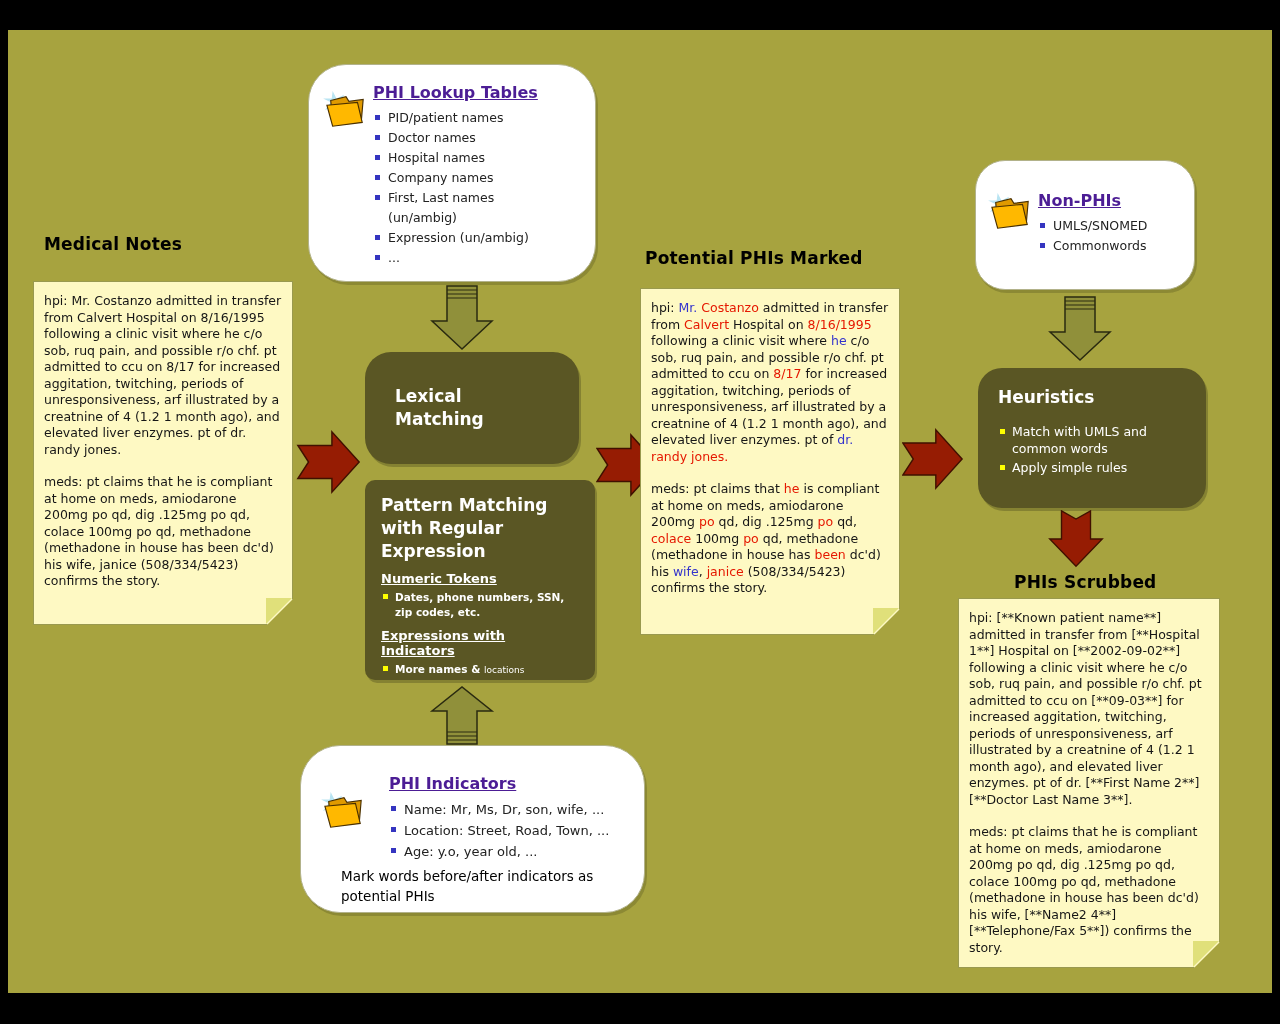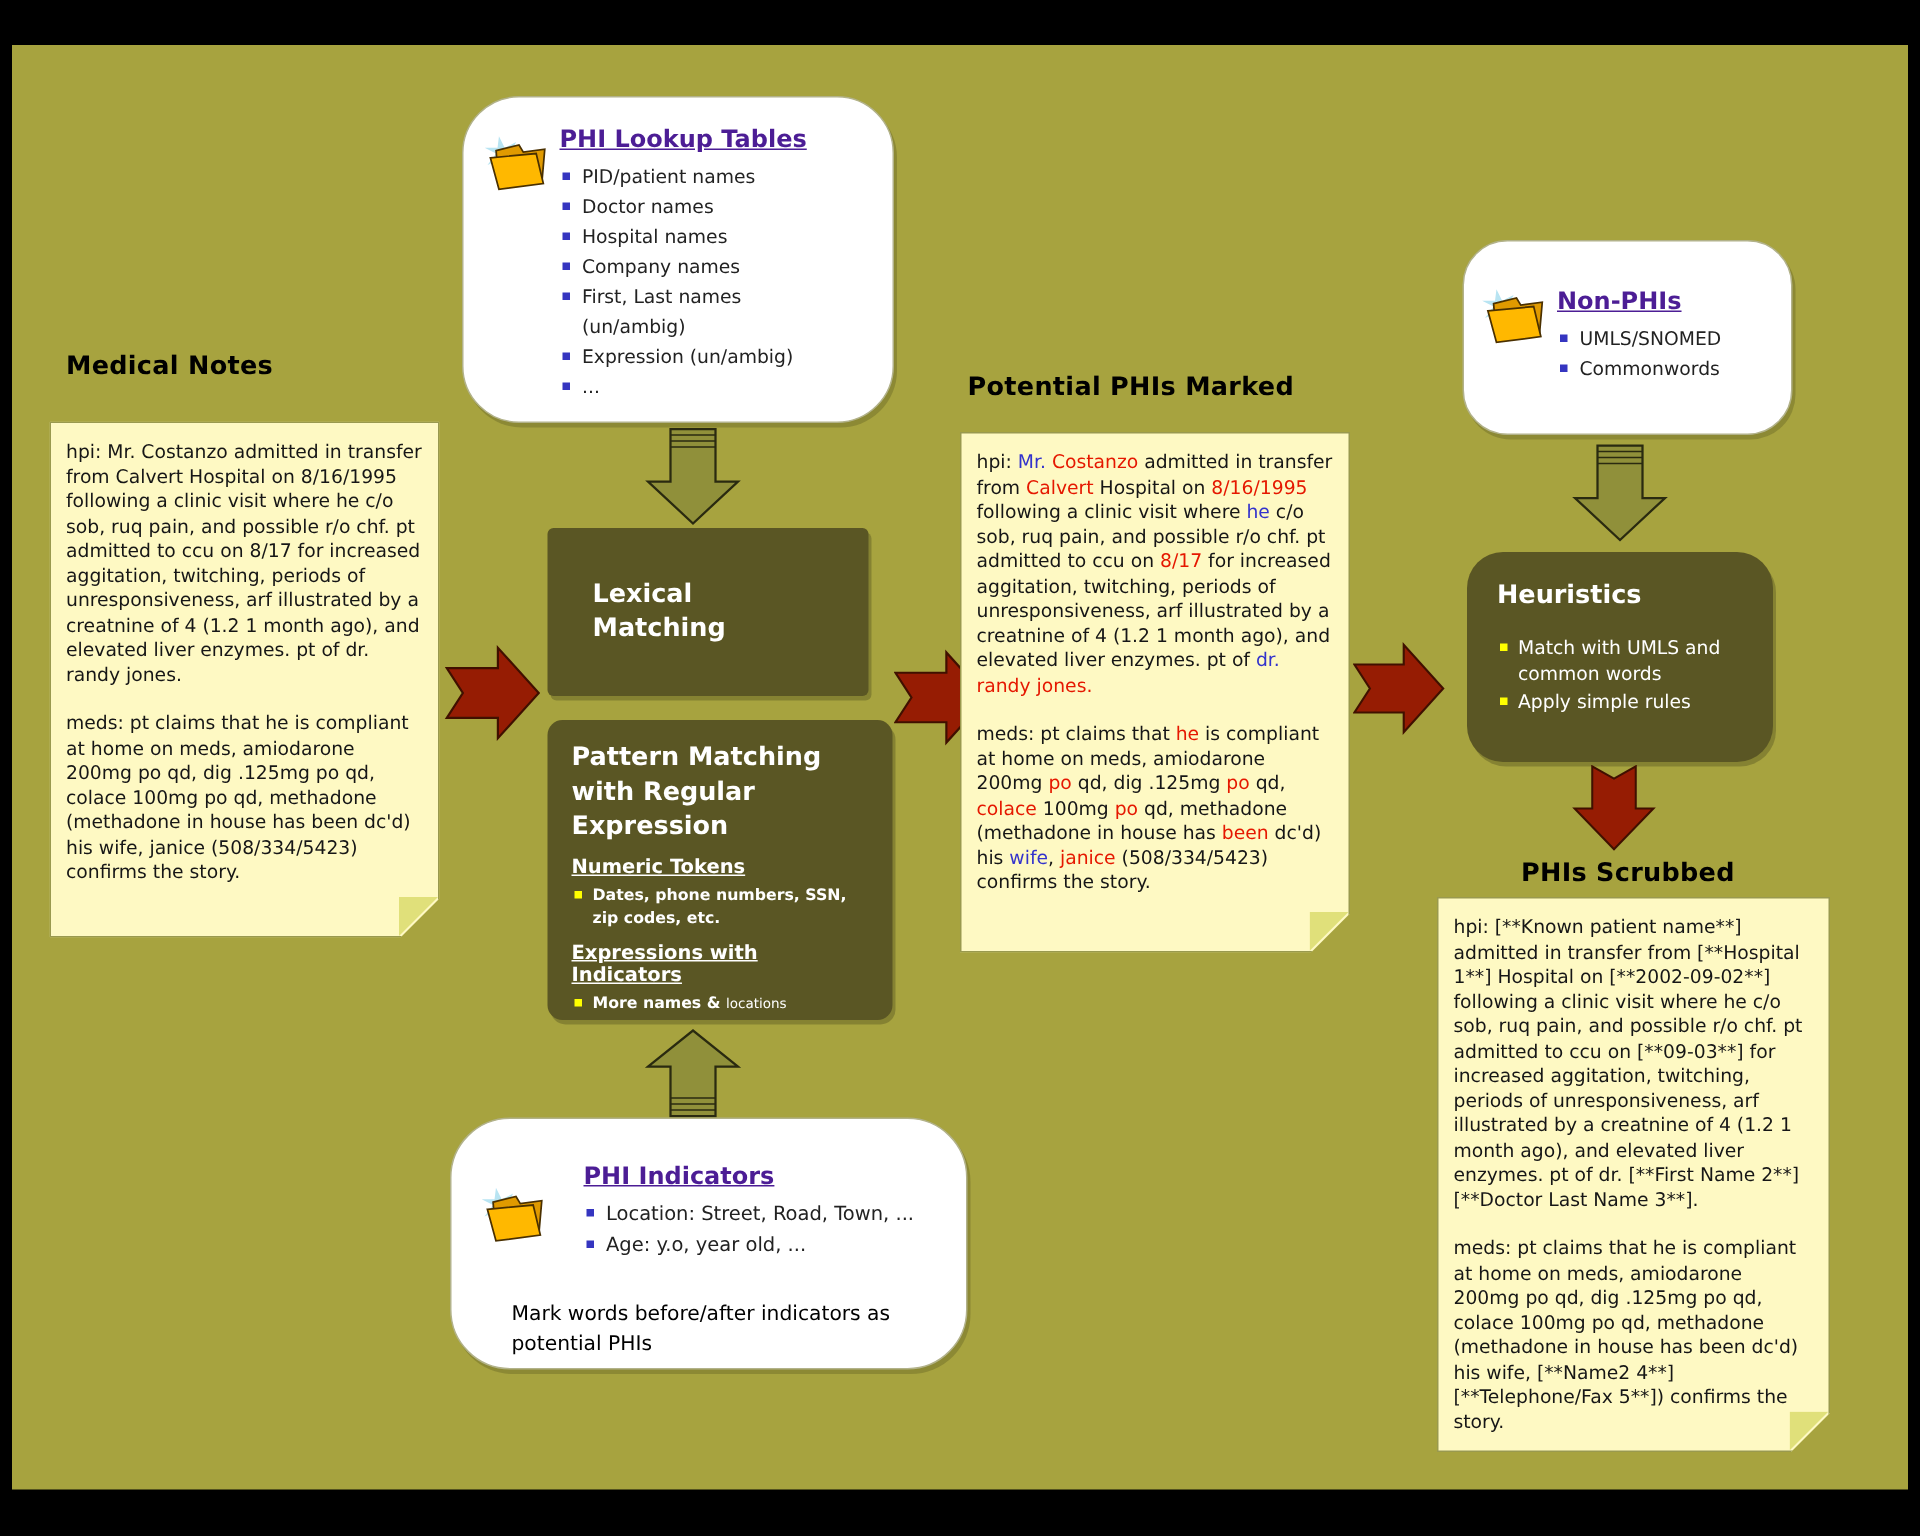--- a/index.html
+++ b/index.html
@@ -79,21 +79,21 @@
   <div class="para">meds:  pt claims that he is compliant at home on meds, amiodarone 200mg po qd, dig .125mg po qd, colace 100mg po qd, methadone (methadone in house has been dc'd) his wife, janice (508/334/5423) confirms the story.</div>
   <div class="fold"></div>
 </div>
 
 <div class="arrow" style="left:295px;top:426px;width:68px;height:72px;">
   <svg viewBox="0 0 66 74">
     <polygon points="1,20 36,20 36,6 64,37 36,68 36,54 1,54 12,37" fill="#961c03" stroke="#401000" stroke-width="1.5"></polygon>
   </svg>
 </div>
 
-<div class="dark-box" style="left:365px;top:352px;width:214px;height:112px;border-radius:4px;display:flex;align-items:center;padding-left:30px;">
+<div class="dark-box" style="left:365px;top:352px;width:214px;height:112px;border-radius:26px;display:flex;align-items:center;padding-left:30px;">
   <div class="db-title" style="width:130px;">Lexical Matching</div>
 </div>
 
 <div class="dark-box" style="left:365px;top:480px;width:230px;height:200px;border-radius:10px;padding:14px 12px 0 16px;">
   <div class="db-title">Pattern Matching with Regular Expression</div>
   <div class="db-sub">Numeric Tokens</div>
   <div class="db-item">Dates, phone numbers, SSN, zip codes, etc.</div>
   <div class="db-sub">Expressions with Indicators</div>
   <div class="db-item"><span>More names &amp;</span> <span class="db-small">locations</span></div>
 </div>
@@ -135,21 +135,21 @@
 
 <div class="arrow" style="left:1042px;top:292px;width:76px;height:74px;">
   <svg viewBox="0 0 76 66">
     <polygon points="23,1 53,1 53,36 68,36 38,64 8,36 23,36" fill="#90903a" stroke="#2a2a10" stroke-width="1.5"></polygon>
     <line x1="23" y1="5" x2="53" y2="5" stroke="#2a2a10"></line>
     <line x1="23" y1="9" x2="53" y2="9" stroke="#2a2a10"></line>
     <line x1="23" y1="13" x2="53" y2="13" stroke="#2a2a10"></line>
   </svg>
 </div>
 
-<div class="dark-box" style="left:978px;top:368px;width:204px;height:140px;border-radius:24px;padding:18px 14px 0 20px;">
+<div class="dark-box" style="left:978px;top:368px;width:228px;height:140px;border-radius:24px;padding:18px 14px 0 20px;">
   <div class="db-title">Heuristics</div>
   <div style="margin-top:14px;">
     <div class="h-item">Match with UMLS and common words</div>
     <div class="h-item">Apply simple rules</div>
   </div>
 </div>
 
 <div class="arrow" style="left:1043px;top:510px;width:66px;height:58px;">
   <svg viewBox="0 0 66 64">
     <polygon points="17,1 33,10 49,1 49,32 62,32 33,62 4,32 17,32" fill="#961c03" stroke="#401000" stroke-width="1.5"></polygon>
@@ -176,17 +176,18 @@
 <div class="white-box" style="left:300px;top:745px;width:345px;height:168px;border-radius:40px;">
   <span class="folder" style="left:20px;top:44px;">
     <svg viewBox="0 0 48 44">
       <polygon points="10,2 14,10 22,6 18,14 28,14 19,18 24,26 15,20 12,28 9,19 2,22 8,14 0,10 9,10" fill="#b8e4f2"></polygon>
       <path d="M8 12 L24 8 L27 13 L42 11 L40 34 L10 37 Z" fill="#e09a00" stroke="#4a3000" stroke-width="1.2"></path>
       <path d="M4 17 L36 14 L41 35 L10 39 Z" fill="#ffb800" stroke="#4a3000" stroke-width="1.2"></path>
     </svg>
   </span>
   <div style="position:absolute;left:88px;top:28px;width:250px;">
     <div class="wb-title">PHI Indicators</div>
+    <div class="bitem" style="font-size:13px;line-height:21px;">Name: Mr, Ms, Dr, son, wife, ...</div>
     <div class="bitem" style="font-size:13px;line-height:21px;">Location:  Street, Road, Town, ...</div>
     <div class="bitem" style="font-size:13px;line-height:21px;">Age: y.o, year old, ...</div>
   </div>
   <div style="position:absolute;left:40px;top:120px;width:262px;font-size:13.5px;line-height:20px;color:#000;">Mark words before/after indicators as potential PHIs</div>
 </div>
 
 </body></html>

